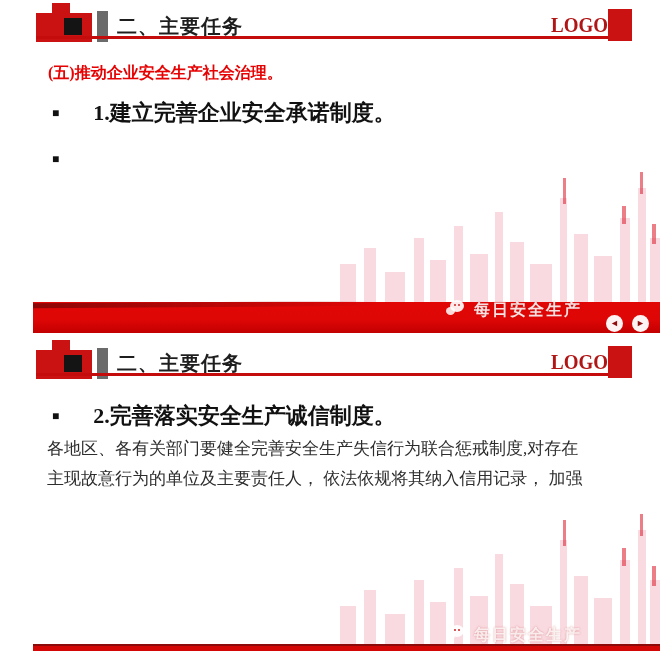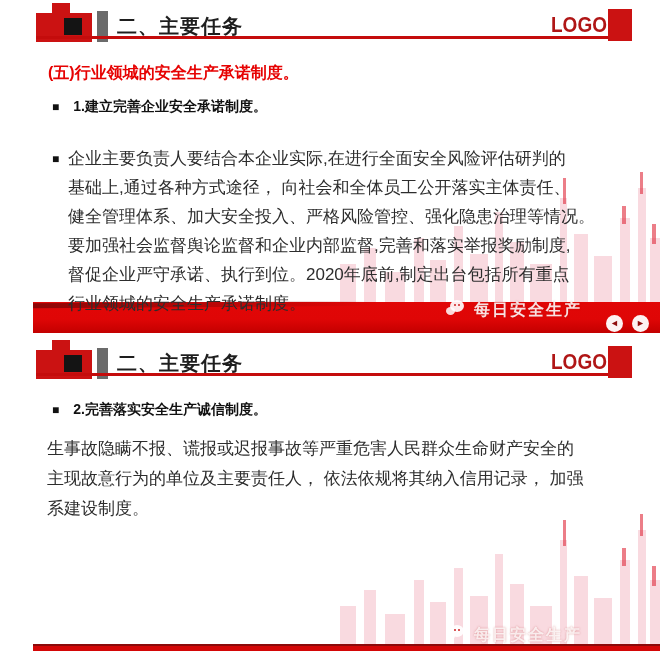--- a/index.html
+++ b/index.html
@@ -1,34 +1,34 @@
 <!DOCTYPE html>
 <html><head>
 <meta charset="utf-8">
 <style>
   html,body{margin:0;padding:0;background:#fff;}
   .page{
     position:relative;width:660px;height:651px;overflow:hidden;background:#ffffff;
-    font-family:Liberation Sans, sans-serif;
+    font-family:Liberation Serif, serif;
   }
   
   .hdr{position:absolute;left:0;width:660px;height:48px;}
   .hdr .big-red{position:absolute;left:36px;top:13px;width:56px;height:29px;background:#cb1212;}
   .hdr .red-tab{position:absolute;left:52px;top:3px;width:18px;height:13px;background:#cb1212;}
   .hdr .blk-sq{position:absolute;left:64px;top:18px;width:18px;height:17px;background:#141414;}
   .hdr .gray-bar{position:absolute;left:97px;top:11px;width:11px;height:31px;background:#6b6b6b;}
   .hdr .ttl{position:absolute;left:117px;top:13px;font-size:20px;font-weight:700;color:#1e1e1e;letter-spacing:1px;white-space:nowrap;}
   .hdr .line{position:absolute;left:36px;top:36px;width:572px;height:3px;background:#c40c0c;}
   .hdr .logo{position:absolute;left:551px;top:12px;font-size:19px;font-weight:800;color:#b01616;letter-spacing:0px;transform:scaleY(1.15);transform-origin:top left;white-space:nowrap;}
   .hdr .logo-sq{position:absolute;left:608px;top:9px;width:24px;height:32px;background:#cb1212;}
   
   .headline{position:absolute;left:48px;top:63px;font-size:16px;font-weight:700;color:#e60202;white-space:nowrap;}
   .subtitle-row{position:absolute;display:flex;align-items:center;white-space:nowrap;}
   .subtitle-row .sq{font-size:12px;color:#111;margin-right:14px;}
-  .subtitle-row .txt{font-size:14px;font-weight:700;color:#111;}
+  .subtitle-row .txt{font-size:22px;font-weight:700;color:#111;margin-left:20px;}
   .para{position:absolute;z-index:3;}
   .para .pline{font-size:17px;color:#2d2d2d;line-height:29px;white-space:nowrap;}
   .para-bullet{position:absolute;z-index:3;font-size:12px;color:#111;}
   
   .band{position:absolute;left:33px;right:0;z-index:2;}
   .band.mid{top:302px;height:31px;background:linear-gradient(180deg,#e10707 0%,#df0606 55%,#c30000 100%);}
   .band.mid .fold{position:absolute;left:0;top:0;height:5px;width:55%;background:linear-gradient(90deg,#8d0606,rgba(141,6,6,0));transform:skewY(-0.4deg);}
   .band.bottom{top:644px;height:7px;background:#d40707;border-top:2px solid #8c0a0a;}
   
   .wm{position:absolute;z-index:4;display:flex;align-items:flex-start;}
@@ -108,36 +108,28 @@
     <div class="red-tab"></div>
     <div class="big-red"></div>
     <div class="blk-sq"></div>
     <div class="gray-bar"></div>
     <div class="line"></div>
     <div class="ttl">二、主要任务</div>
     <div class="logo">LOGO</div>
     <div class="logo-sq"></div>
   </div>
 
-  <div class="headline">(五)行业领城的安全生产承诺制度。</div>
+  <div class="headline">(五)推动企业安全生产社会治理。</div>
 
   <div class="subtitle-row" style="left:52px;top:98px;">
     <span class="sq">■</span>
     <span class="txt">1.建立完善企业安全承诺制度。</span>
   </div>
 
   <div class="para-bullet" style="left:52px;top:152px;">■</div>
-  <div class="para" style="left:68px;top:144px;">
-    <div class="pline">企业主要负责人要结合本企业实际,在进行全面安全风险评估研判的</div>
-    <div class="pline">基础上,通过各种方式途径， 向社会和全体员工公开落实主体责任、</div>
-    <div class="pline">健全管理体系、加大安全投入、严格风险管控、强化隐患治理等情况。</div>
-    <div class="pline">要加强社会监督舆论监督和企业内部监督,完善和落实举报奖励制度,</div>
-    <div class="pline">督促企业严守承诺、执行到位。2020年底前,制定出台包括所有重点</div>
-    <div class="pline">行业领城的安全生产承诺制度。</div>
-  </div>
 
   <div class="band mid">
     <div class="fold"></div>
   </div>
 
   <div class="wm" style="top:300px;right:78px;">
     <span class="wm-icon">
       <span class="b1"></span>
         <span class="b2"></span>
         <span class="d1"></span>
@@ -161,23 +153,22 @@
     <div class="logo">LOGO</div>
     <div class="logo-sq"></div>
   </div>
 
   <div class="subtitle-row" style="left:52px;top:401px;">
     <span class="sq">■</span>
     <span class="txt">2.完善落实安全生产诚信制度。</span>
   </div>
 
   <div class="para" style="left:47px;top:434px;">
-    <div class="pline" style="line-height:30px;">生事故隐瞒不报、谎报或迟报事故等严重危害人民群众生命财产安全的</div>
+    <div class="pline" style="line-height:30px;">各地区、各有关部门要健全完善安全生产失信行为联合惩戒制度,对存在</div>
     <div class="pline" style="line-height:30px;text-align:right;">主现故意行为的单位及主要责任人， 依法依规将其纳入信用记录， 加强</div>
-    <div class="pline" style="line-height:30px;">系建设制度。</div>
   </div>
 
   <div class="wm" style="top:625px;right:78px;">
     <span class="wm-icon">
       <span class="b1"></span>
         <span class="b2"></span>
         <span class="d1"></span>
         <span class="d2"></span>
     </span>
     <span class="wm-label" style="color:rgba(255,255,255,0.8);text-shadow:0 0 2px rgba(190,60,60,.5);">每日安全生产</span>

